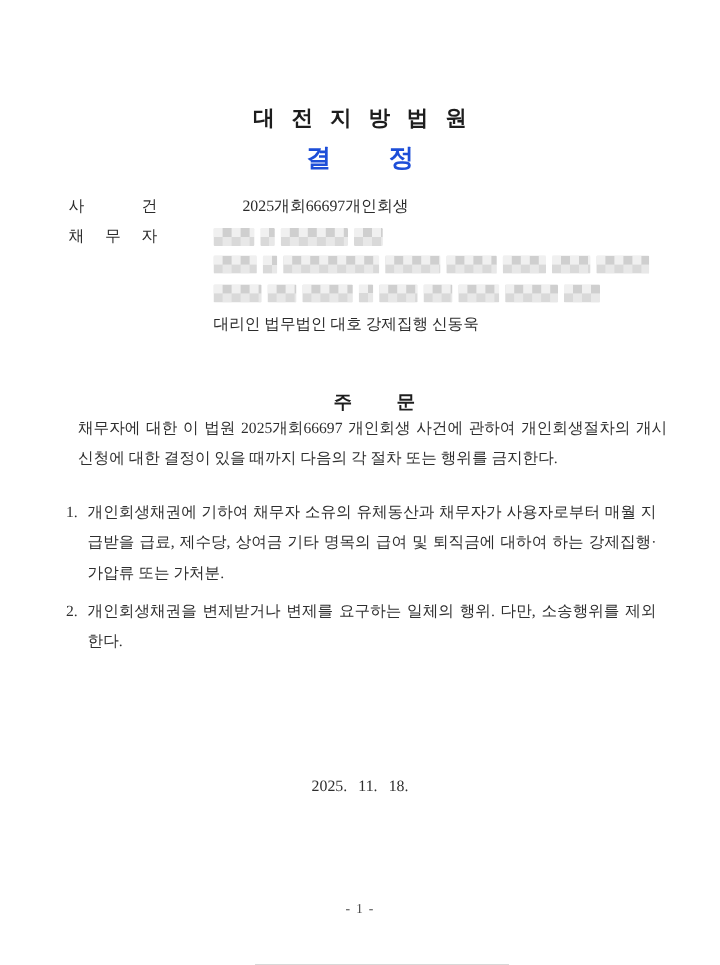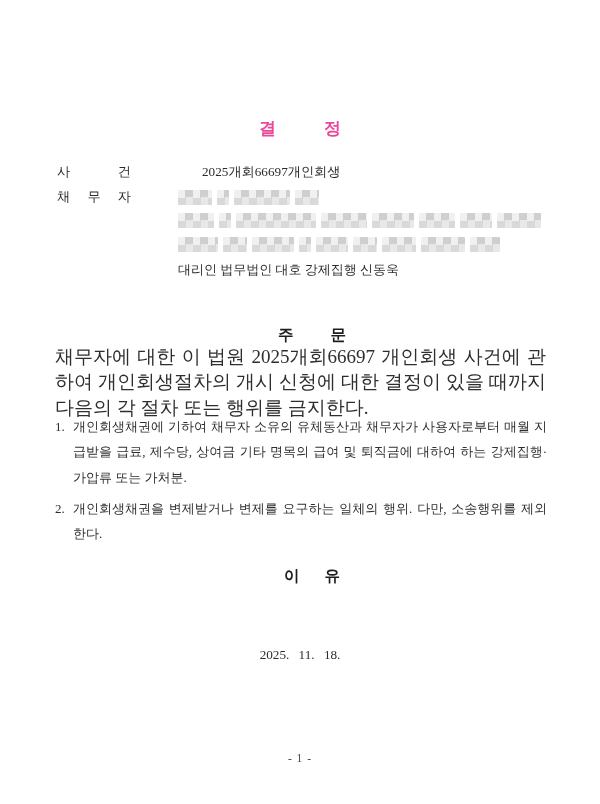--- a/index.html
+++ b/index.html
@@ -33,21 +33,21 @@
 
   
   .court-title{
     top:86px;
     font-size:18px;font-weight:bold;color:#1d1d1d;
     letter-spacing:14px;text-indent:14px;
     z-index:2;
   }
   .doc-title{
     top:117px;
-    font-size:17px;font-weight:bold;color:#ec4899;
+    font-size:21px;font-weight:bold;color:#1d4ed8;
     letter-spacing:48px;text-indent:48px;
     z-index:2;
   }
   .sec-heading{
     font-size:15.5px;font-weight:bold;color:#1d1d1d;
     z-index:2;
     margin-left:24px;
   }
   .jumun-heading{top:325px;letter-spacing:37px;text-indent:37px;}
   .iyu-heading{top:566px;letter-spacing:25px;text-indent:25px;}
@@ -81,22 +81,22 @@
   .redact-seg{
     height:100%;flex:none;border-radius:1px;
     background-color:#dcdcdc;
     background-image:repeating-conic-gradient(from 0deg,#cccccc 0% 25%,#e7e7e7 25% 50%,#d6d6d6 50% 75%,#efefef 75% 100%);
     background-size:15px 15px;
     opacity:.92;
   }
 
   
   .body-text{
-    left:55px;width:491px;
-    font-size:19px;line-height:25.4px;
+    left:65px;width:491px;
+    font-size:13px;line-height:25.4px;
     text-align:justify;
     color:#2e2e2e;
     z-index:2;
   }
   .jumun-para{top:344px;}
   .stretch-last{text-align-last:justify;}
 
   .order-list{top:414px;z-index:2;position:absolute;left:55px;width:492px;}
   .list-item{display:flex;font-size:13px;line-height:25.3px;color:#2e2e2e;}
   .list-item + .list-item{margin-top:6px;}
@@ -117,20 +117,21 @@
     letter-spacing:1px;
     z-index:2;
   }
 </style>
 </head>
 <body>
 
 <div class="page">
 
 
+  <div class="abs centered court-title">대전지방법원</div>
   <div class="abs centered doc-title">결정</div>
 
   <div class="abs info-row" style="top:163px">
     <div class="row-label">사 건</div>
     <div class="row-value">
       <span>2025개회66697</span><span class="case-type">개인회생</span>
     </div>
   </div>
 
   <div class="abs info-row" style="top:188px">
@@ -177,19 +178,18 @@
     <div class="list-item">
       <span class="item-num">1.</span>
       <div class="item-text">개인회생채권에 기하여 채무자 소유의 유체동산과 채무자가 사용자로부터 매월 지급받을 급료, 제수당, 상여금 기타 명목의 급여 및 퇴직금에 대하여 하는 강제집행·가압류 또는 가처분.</div>
     </div>
     <div class="list-item">
       <span class="item-num">2.</span>
       <div class="item-text">개인회생채권을 변제받거나 변제를 요구하는 일체의 행위. 다만, 소송행위를 제외한다.</div>
     </div>
   </div>
 
-  <div class="abs centered sec-heading iyu-heading">이유</div>
 
   <div class="abs centered date-line">2025. 11. 18.</div>
 
   <div class="abs centered page-number">- 1 -</div>
 
 </div>
 
 </body></html>

